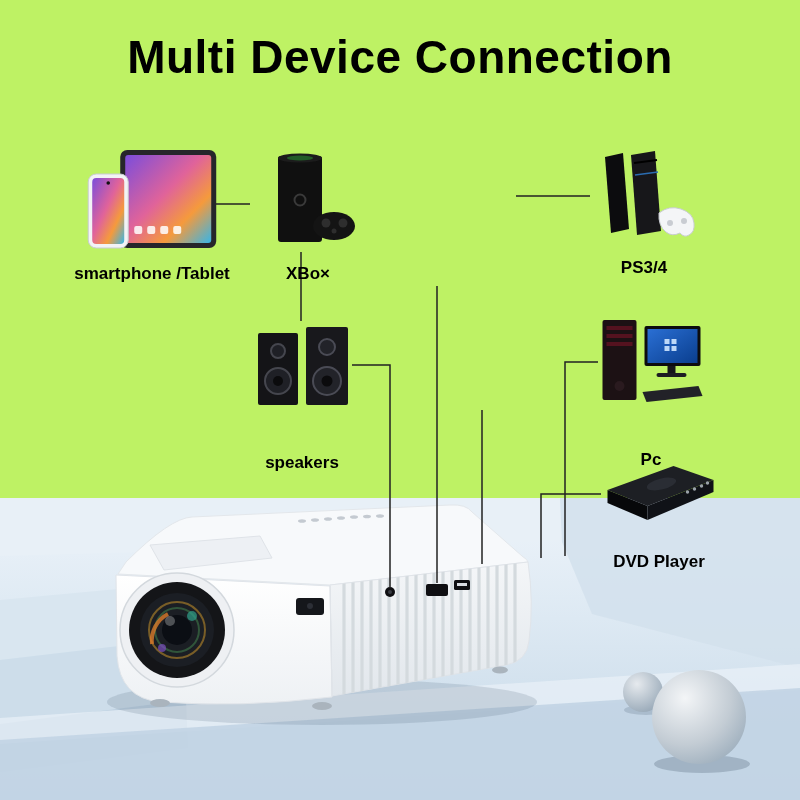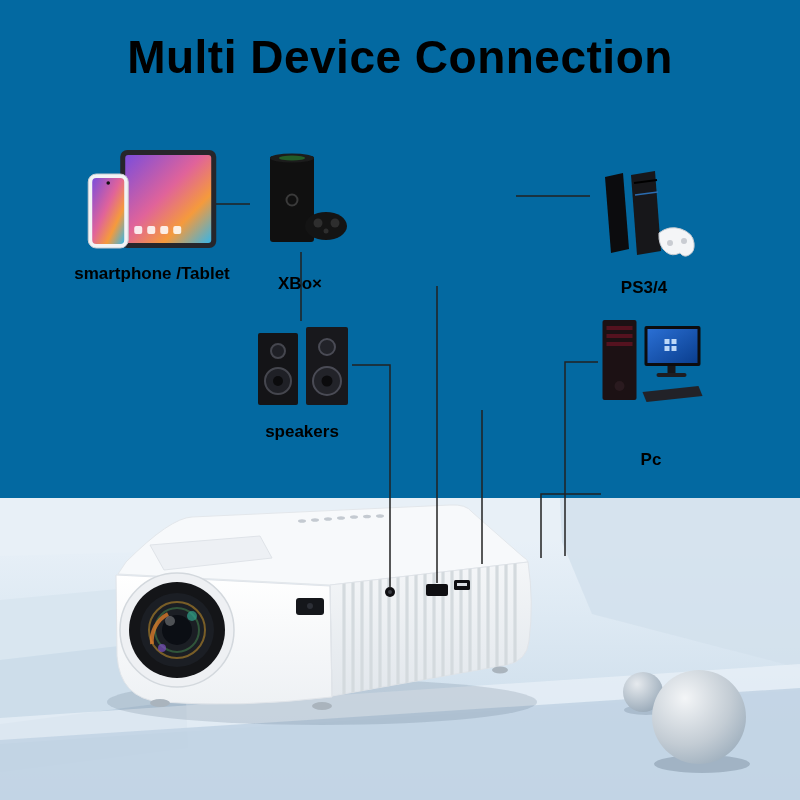--- a/index.html
+++ b/index.html
@@ -2,21 +2,21 @@
 <html><head>
 <meta charset="utf-8">
 <style>
   * { margin:0; padding:0; box-sizing:border-box; }
   html,body { width:800px; height:800px; }
   body {
     font-family:"Liberation Sans", sans-serif;
     background:#ffffff;
     overflow:hidden;
   }
-  .stage { position:relative; width:800px; height:800px; background:#0369a1; }
+  .stage { position:relative; width:800px; height:800px; background:#bef264; }
   .scene-svg { position:absolute; left:0; top:0; width:800px; height:800px; z-index:1; }
   .title {
     position:absolute; top:30px; left:0; width:100%;
     text-align:center; font-size:46px; font-weight:800; color:#000;
     letter-spacing:0.5px; z-index:3;
   }
   .device {
     position:absolute; display:flex; flex-direction:column; align-items:center;
     transform:translateX(-50%); z-index:3;
   }
@@ -188,53 +188,53 @@
             <rect x="89" y="78" width="8" height="8" rx="2"></rect>
         </g>
         <rect x="4" y="26" width="40" height="74" rx="8" fill="#f2f3f5" stroke="#c9ccd2"></rect>
         <rect x="8" y="30" width="32" height="66" rx="4" fill="url(#g-scr)"></rect>
         <circle cx="24" cy="35" r="1.8" fill="#111"></circle>
       </svg>
     </div>
     <div class="device-label">smartphone /Tablet</div>
   </div>
 
-  <div class="device" style="left:300px; top:146px;gap:10px;">
+  <div class="device" style="left:308px; top:146px;">
     <div class="icon-wrap" style="height:104px;">
       <svg width="100" height="100" viewBox="0 0 100 100">
         <rect x="20" y="6" width="44" height="86" rx="3" fill="#101010"></rect>
         <ellipse cx="42" cy="8" rx="22" ry="4.5" fill="#1c1c1c"></ellipse>
         <ellipse cx="42" cy="8" rx="13" ry="2.6" fill="#235c28"></ellipse>
         <circle cx="42" cy="50" r="5.5" fill="none" stroke="#3a3a3a" stroke-width="2"></circle>
         <ellipse cx="76" cy="76" rx="21" ry="14" fill="#141414"></ellipse>
         <circle cx="68" cy="73" r="4.5" fill="#2e2e2e"></circle>
         <circle cx="85" cy="73" r="4.5" fill="#2e2e2e"></circle>
         <circle cx="76" cy="81" r="2.5" fill="#2e2e2e"></circle>
       </svg>
     </div>
     <div class="device-label">XBo×</div>
   </div>
 
 
-  <div class="device" style="left:644px; top:160px;">
+  <div class="device" style="left:644px; top:140px;">
     <div class="icon-wrap" style="height:104px;">
       <svg width="110" height="95" viewBox="0 0 110 95">
         <polygon points="16,8 34,4 40,80 22,84" fill="#0c0c0e"></polygon>
         <polygon points="42,6 66,2 72,82 48,86" fill="#17171a"></polygon>
         <line x1="45" y1="14" x2="68" y2="11" stroke="#000" stroke-width="2"></line>
         <line x1="46" y1="26" x2="69" y2="23" stroke="#2b6cb0" stroke-width="1.5"></line>
         <path d="M70,64 q10,-8 22,-4 q12,4 13,14 q1,9 -5,12 q-5,3 -9,-2 q-8,4 -14,-1 q-8,-6 -7,-19 z" fill="#f4f5f7" stroke="#c9ccd2"></path>
         <circle cx="81" cy="74" r="3" fill="#c9ccd2"></circle>
         <circle cx="95" cy="72" r="3" fill="#c9ccd2"></circle>
       </svg>
     </div>
     <div class="device-label">PS3/4</div>
   </div>
 
-  <div class="device" style="left:302px; top:312px;">
+  <div class="device" style="left:302px; top:312px;gap:31px;">
     <div class="icon-wrap" style="height:96px;">
       <svg width="100" height="85" viewBox="0 0 100 85">
         <rect x="6" y="10" width="40" height="72" rx="2" fill="#141417"></rect>
         <circle cx="26" cy="28" r="7" fill="#1f2026" stroke="#45464e" stroke-width="2"></circle>
         <circle cx="26" cy="58" r="13" fill="#1f2026" stroke="#45464e" stroke-width="2"></circle>
         <circle cx="26" cy="58" r="5" fill="#0b0b0d"></circle>
         <rect x="54" y="4" width="42" height="78" rx="2" fill="#18181c"></rect>
         <circle cx="75" cy="24" r="8" fill="#222329" stroke="#4a4b55" stroke-width="2"></circle>
         <circle cx="75" cy="58" r="14" fill="#222329" stroke="#4a4b55" stroke-width="2"></circle>
         <circle cx="75" cy="58" r="5.5" fill="#0b0b0d"></circle>
@@ -267,14 +267,31 @@
             <rect x="73" y="30" width="5" height="5"></rect>
         </g>
         <rect x="69" y="50" width="8" height="7" fill="#16161a"></rect>
         <rect x="58" y="57" width="30" height="4" rx="2" fill="#1d1d22"></rect>
         <polygon points="44,76 100,70 104,80 48,86" fill="#222228"></polygon>
       </svg>
     </div>
     <div class="device-label">Pc</div>
   </div>
 
+  <div class="device" style="left:659px; top:450px;">
+    <div class="icon-wrap" style="height:88px;">
+      <svg width="115" height="88" viewBox="0 0 115 88">
+        <polygon points="6,40 72,16 112,30 46,56" fill="#1d1f24"></polygon>
+        <polygon points="6,40 46,56 46,70 6,53" fill="#07080a"></polygon>
+        <polygon points="46,56 112,30 112,42 46,70" fill="#101217"></polygon>
+        <ellipse cx="60" cy="34" rx="15" ry="5.5" fill="#2a2d34" transform="rotate(-14 60 34)"></ellipse>
+        <g fill="#9aa1a9">
+          <circle cx="86" cy="42" r="1.7"></circle>
+            <circle cx="93" cy="39" r="1.7"></circle>
+          <circle cx="100" cy="36" r="1.7"></circle>
+            <circle cx="106" cy="33" r="1.7"></circle>
+        </g>
+      </svg>
+    </div>
+    <div class="device-label">DVD PIayer</div>
+  </div>
 
 </div>
 
 </body></html>

